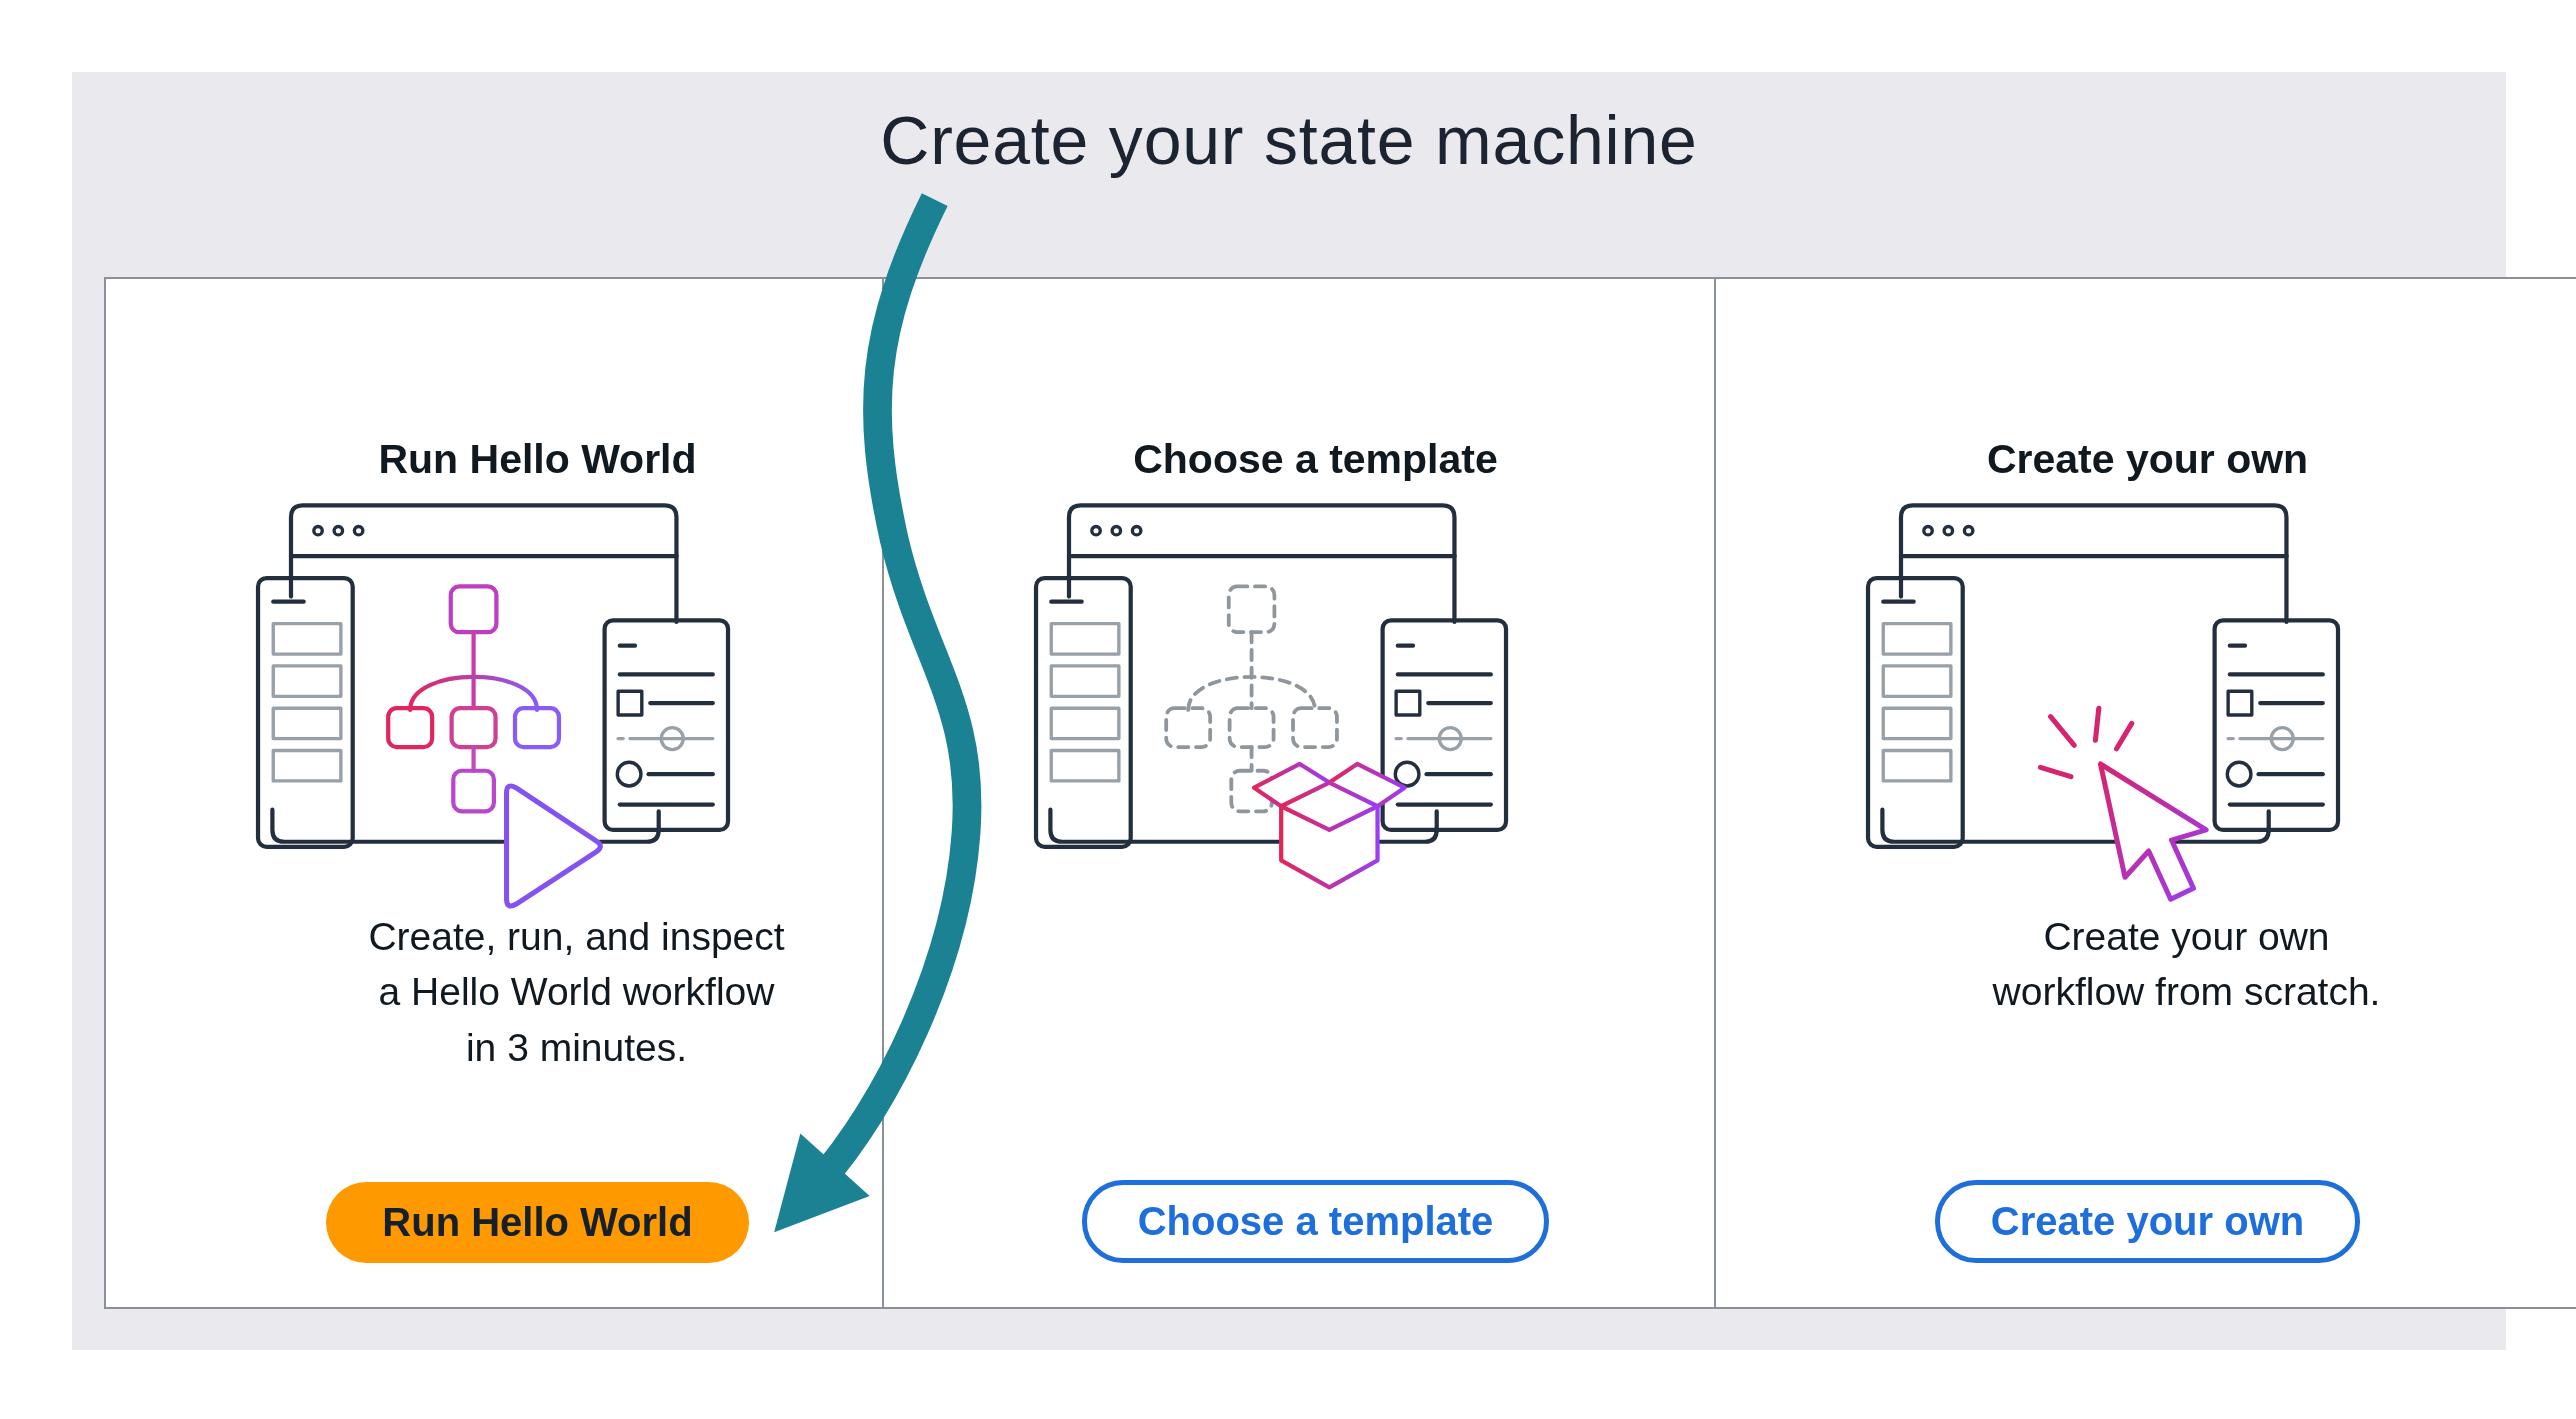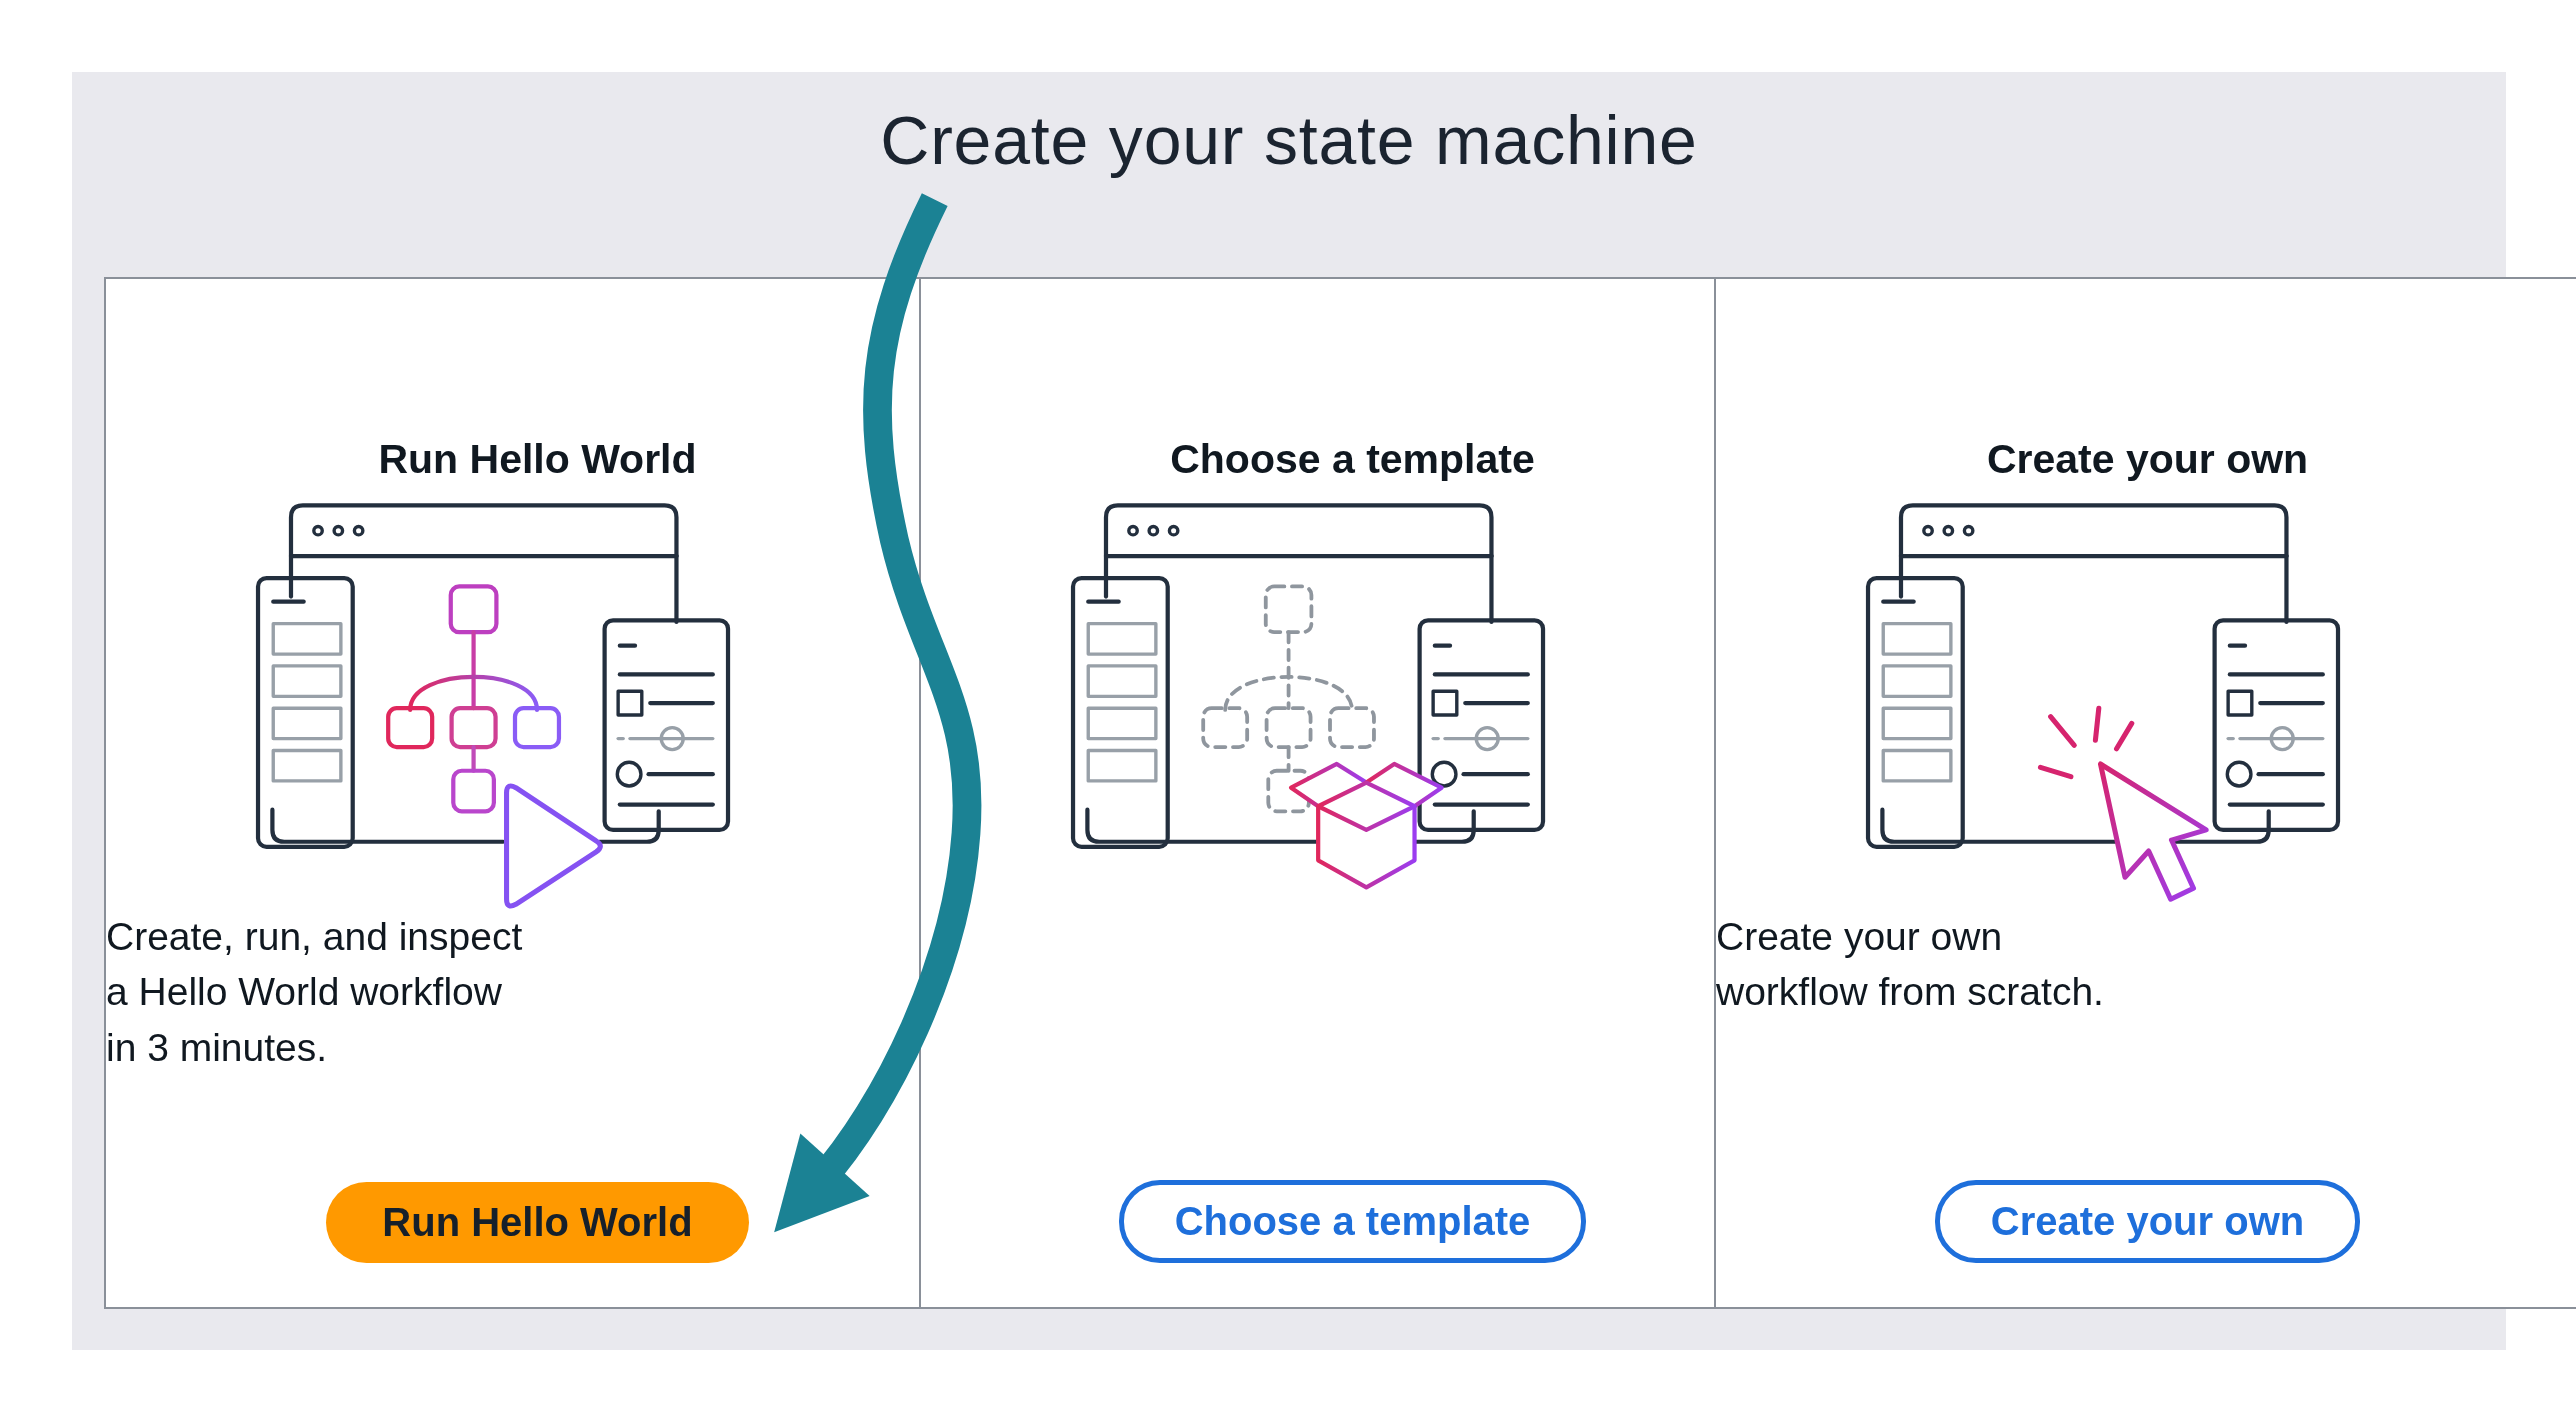--- a/index.html
+++ b/index.html
@@ -3,26 +3,26 @@
 <meta charset="utf-8">
 <style>
   html,body{margin:0;padding:0;background:#ffffff;}
   .page{position:relative;width:2576px;height:1420px;background:#ffffff;overflow:hidden;
         font-family:"Liberation Sans",sans-serif;color:#111a23;}
   .panel{position:absolute;left:72px;top:72px;width:2434px;height:1278px;background:#e9e9ee;}
   .page-title{position:absolute;left:0;top:29px;width:100%;text-align:center;
               font-size:68px;font-weight:400;letter-spacing:0.8px;color:#1b2430;}
   .card{position:absolute;top:205px;width:867px;height:1032px;background:#ffffff;
         border:2.5px solid #8a9099;box-sizing:border-box;}
-  .card-1{left:32px;} .card-2{left:847px;} .card-3{left:1642px;}
+  .card-1{left:32px;} .card-2{left:810px;} .card-3{left:1642px;}
   .card-heading{position:absolute;top:157px;left:0;width:100%;text-align:center;
                 font-size:41px;font-weight:700;color:#101820;}
   .card-illo{position:absolute;top:216px;left:103px;width:541px;height:423px;}
-  .card-desc{position:absolute;top:630px;left:0;width:100%;
-             font-size:39px;line-height:1.42;color:#101820;white-space:pre-line;}
+  .card-desc{position:absolute;top:630px;left:0;width:100%;text-align:center;
+             font-size:39px;line-height:1.42;color:#101820;white-space:pre-line;padding-left:39px;}
   .btn-row{position:absolute;left:0;bottom:44px;width:100%;text-align:center;}
   button{font-family:"Liberation Sans",sans-serif;cursor:pointer;}
   .btn-primary{background:#ff9900;border:none;color:#16202b;font-weight:700;font-size:40px;
                height:81px;padding:0 56px;border-radius:41px;}
   .btn-secondary{background:#ffffff;border:5px solid #1e6fdb;color:#1e6fdb;font-weight:700;
                  font-size:40px;height:83px;padding:0 51px;border-radius:41px;box-sizing:border-box;}
   .arrow-overlay{position:absolute;left:0;top:0;width:2576px;height:1420px;pointer-events:none;}
   svg .navy{stroke:#232f3e;fill:none;stroke-width:5;stroke-linecap:round;stroke-linejoin:round;}
   svg .gray{stroke:#98a0a8;fill:none;stroke-width:4;stroke-linecap:round;stroke-linejoin:round;}
   svg .dashedgray{stroke:#8f969e;fill:none;stroke-width:4.5;stroke-linecap:round;

